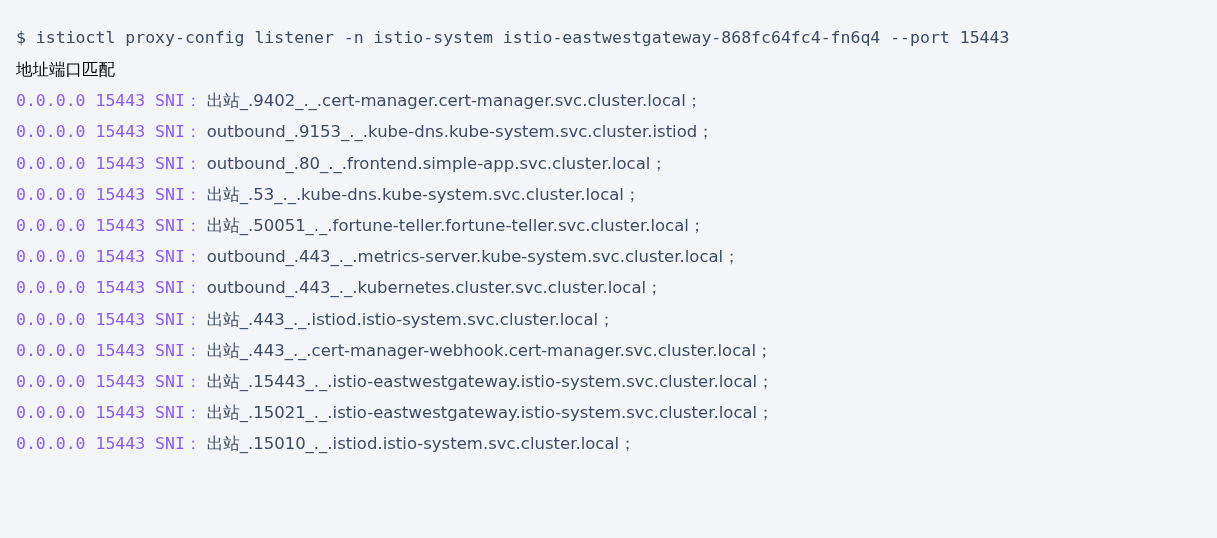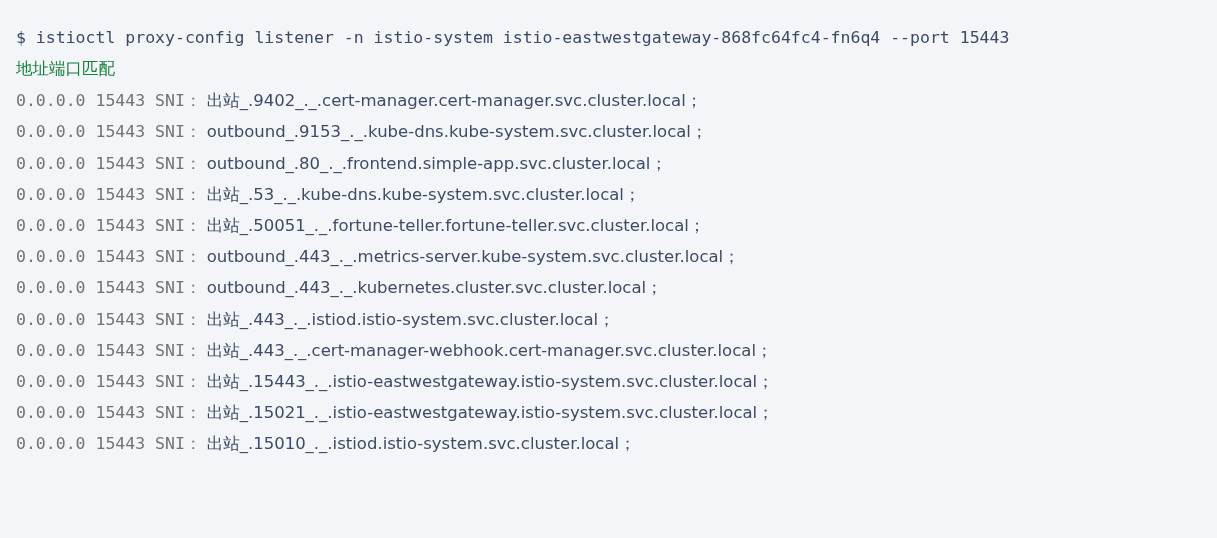--- a/index.html
+++ b/index.html
@@ -27,35 +27,35 @@
     color: #3d4b66;
     font-size: 16.5px;
     letter-spacing: 0;
   }
   .cmd-line {
     font-family: "DejaVu Sans Mono", "Liberation Mono", monospace;
     font-size: 16.5px;
     color: #3c4a66;
   }
   .header-line {
-    font-family: Liberation Serif, serif;
+    font-family: Liberation Sans, sans-serif;
     font-size: 16.5px;
-    color: #15803d;
+    color: #000000;
     height: 32px;
     line-height: 32px;
   }
   .row {
     height: 31.2px;
     line-height: 31.2px;
     white-space: pre;
   }
   .row .prefix {
     font-family: "DejaVu Sans Mono", "Liberation Mono", monospace;
     font-size: 16.5px;
-    color: #737373;
+    color: #8b5cf6;
   }
   .row .value {
     font-family: "DejaVu Sans", "Liberation Sans", sans-serif;
     font-size: 16.5px;
     color: #3d4b66;
     margin-top: 34px;
   }
   .row .terminator {
     font-family: "DejaVu Sans Mono", "Liberation Mono", monospace;
     font-size: 16.5px;
@@ -66,21 +66,21 @@
 <body>
 
 <div id="terminal-output">
 
   <div class="line cmd-line">$ istioctl proxy-config listener -n istio-system istio-eastwestgateway-868fc64fc4-fn6q4 --port 15443</div>
 
   <div class="line header-line">地址端口匹配</div>
 
   <div id="rows-container">
       <div class="line row"><span class="prefix">0.0.0.0 15443 SNI：</span><span class="value"> </span><span class="value">出站_.9402_._.cert-manager.cert-manager.svc.cluster.local</span><span class="terminator">；</span></div>
-      <div class="line row"><span class="prefix">0.0.0.0 15443 SNI：</span><span class="value"> </span><span class="value">outbound_.9153_._.kube-dns.kube-system.svc.cluster.local</span><span class="terminator">；</span></div>
+      <div class="line row"><span class="prefix">0.0.0.0 15443 SNI：</span><span class="value"> </span><span class="value">outbound_.9153_._.kube-dns.kube-system.svc.cluster.istiod</span><span class="terminator">；</span></div>
       <div class="line row"><span class="prefix">0.0.0.0 15443 SNI：</span><span class="value"> </span><span class="value">outbound_.80_._.frontend.simple-app.svc.cluster.local</span><span class="terminator">；</span></div>
       <div class="line row"><span class="prefix">0.0.0.0 15443 SNI：</span><span class="value"> </span><span class="value">出站_.53_._.kube-dns.kube-system.svc.cluster.local</span><span class="terminator">；</span></div>
       <div class="line row"><span class="prefix">0.0.0.0 15443 SNI：</span><span class="value"> </span><span class="value">出站_.50051_._.fortune-teller.fortune-teller.svc.cluster.local</span><span class="terminator">；</span></div>
       <div class="line row"><span class="prefix">0.0.0.0 15443 SNI：</span><span class="value"> </span><span class="value">outbound_.443_._.metrics-server.kube-system.svc.cluster.local</span><span class="terminator">；</span></div>
       <div class="line row"><span class="prefix">0.0.0.0 15443 SNI：</span><span class="value"> </span><span class="value">outbound_.443_._.kubernetes.cluster.svc.cluster.local</span><span class="terminator">；</span></div>
       <div class="line row"><span class="prefix">0.0.0.0 15443 SNI：</span><span class="value"> </span><span class="value">出站_.443_._.istiod.istio-system.svc.cluster.local</span><span class="terminator">；</span></div>
       <div class="line row"><span class="prefix">0.0.0.0 15443 SNI：</span><span class="value"> </span><span class="value">出站_.443_._.cert-manager-webhook.cert-manager.svc.cluster.local</span><span class="terminator">；</span></div>
       <div class="line row"><span class="prefix">0.0.0.0 15443 SNI：</span><span class="value"> </span><span class="value">出站_.15443_._.istio-eastwestgateway.istio-system.svc.cluster.local</span><span class="terminator">；</span></div>
       <div class="line row"><span class="prefix">0.0.0.0 15443 SNI：</span><span class="value"> </span><span class="value">出站_.15021_._.istio-eastwestgateway.istio-system.svc.cluster.local</span><span class="terminator">；</span></div>
       <div class="line row"><span class="prefix">0.0.0.0 15443 SNI：</span><span class="value"> </span><span class="value">出站_.15010_._.istiod.istio-system.svc.cluster.local</span><span class="terminator">；</span></div>

